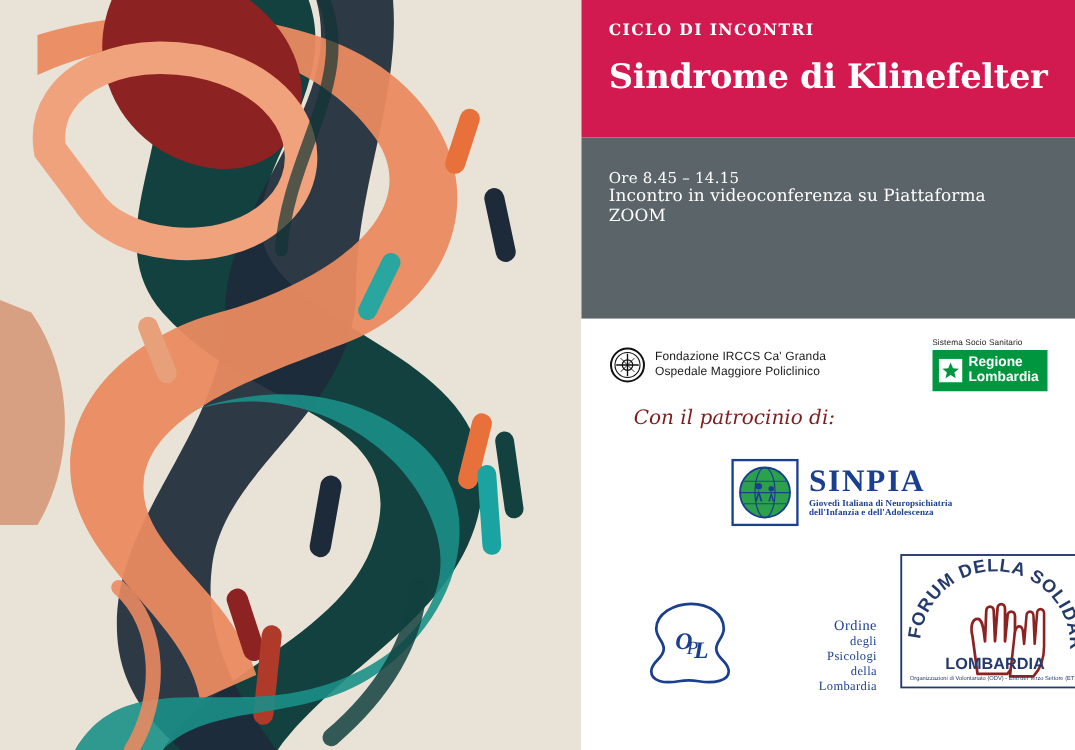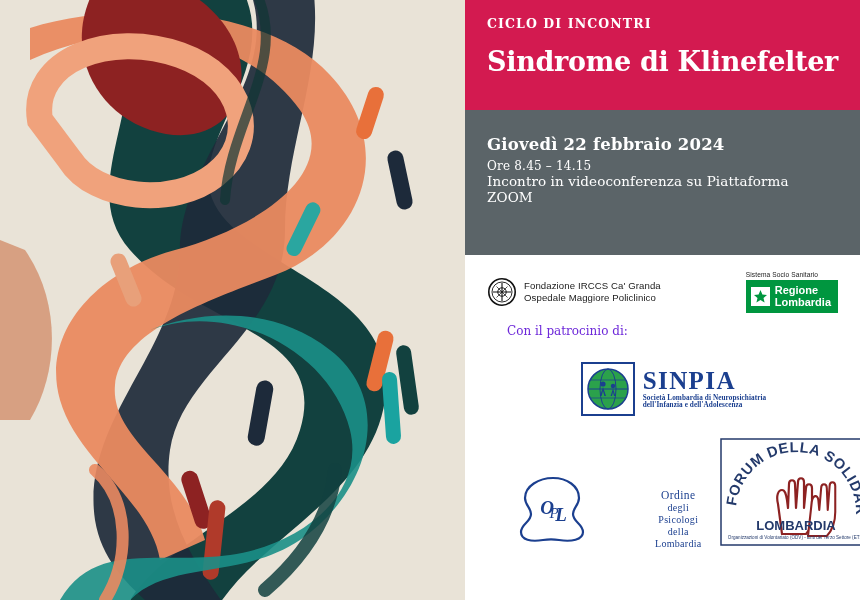--- a/index.html
+++ b/index.html
@@ -126,22 +126,23 @@
   .regione-words {
     color: #ffffff;
     font-family: "Liberation Sans", sans-serif;
     font-size: 11px;
     font-weight: bold;
     line-height: 1.12;
   }
 
   .patronage {
     font-family: "DejaVu Serif", serif;
-    font-size: 12px;
-    color: #6d28d9;
+    font-style: italic;
+    font-size: 16px;
+    color: #7f1d1d;
     margin-top: 11px;
     margin-left: 20px;
   }
 
   .logo-sinpia {
     margin-top: 24px;
     margin-left: 22px;
     display: flex;
     align-items: center;
     gap: 8px;
@@ -165,21 +166,21 @@
   .sinpia-sub1 { margin-top: 2px; }
 
   .logo-row-bottom {
     margin-top: 22px;
     display: flex;
     align-items: flex-end;
     gap: 18px;
     margin-left: 22px;
   }
   .opl-words {
-    text-align: center;
+    text-align: right;
     font-family: "Liberation Serif", serif;
     color: #1b3f8f;
     line-height: 1.18;
     margin-top: 2px;
     margin-left: 40px;
   }
   .opl-l1 { font-size: 11.5px; letter-spacing: 0.4px; }
   .opl-l2 { font-size: 10px; letter-spacing: 0.3px; }
   .opl-l3 { font-size: 10px; letter-spacing: 0.3px; }
 </style>
@@ -238,21 +239,20 @@
   </div>
 
   <div class="right">
 
     <div class="band-title">
       <div class="kicker">CICLO DI INCONTRI</div>
       <div class="main-title">Sindrome di Klinefelter</div>
     </div>
 
     <div class="band-info">
-      <div class="date-line">Giovedì 22 febbraio 2024</div>
       <div class="time-line">Ore 8.45 – 14.15</div>
       <div class="mode-line">Incontro in videoconferenza su Piattaforma ZOOM</div>
     </div>
 
     <div class="logos">
 
       <div class="logo-row-top">
 
         <div class="fond-logo">
           <svg class="fond-mark" width="30" height="30" viewBox="0 0 30 30">
@@ -295,21 +295,21 @@
           <path d="M10 18 H44 M10 36 H44" stroke="#1b3f8f" stroke-width="0.7"></path>
           <g fill="#1b3f8f">
             <circle cx="22" cy="22" r="2.6"></circle>
             <path d="M22 25 L19 34 L20.6 34 L22 29 L23.4 34 L25 34 Z"></path>
             <circle cx="32" cy="24" r="2.2"></circle>
             <path d="M32 26.5 L29.6 34 L31 34 L32 30 L33 34 L34.4 34 Z"></path>
           </g>
         </svg>
         <div class="sinpia-words">
           <div class="sinpia-name">SINPIA</div>
-          <div class="sinpia-sub1">Società Lombardia di Neuropsichiatria</div>
+          <div class="sinpia-sub1">Giovedì Italiana di Neuropsichiatria</div>
           <div class="sinpia-sub2">dell'Infanzia e dell'Adolescenza</div>
         </div>
       </div>
 
       <div class="logo-row-bottom">
 
         <div>
           <svg width="88" height="72" viewBox="0 0 88 72">
             <path d="M44 4 C 58 4, 70 12, 70 24 C 70 31, 64 34, 64 40 C 64 48, 74 50, 74 58 C 74 66, 62 68, 50 66
                      C 44 65, 40 65, 34 66 C 22 68, 12 66, 12 58 C 12 50, 22 48, 22 40 C 22 34, 16 31, 16 24

